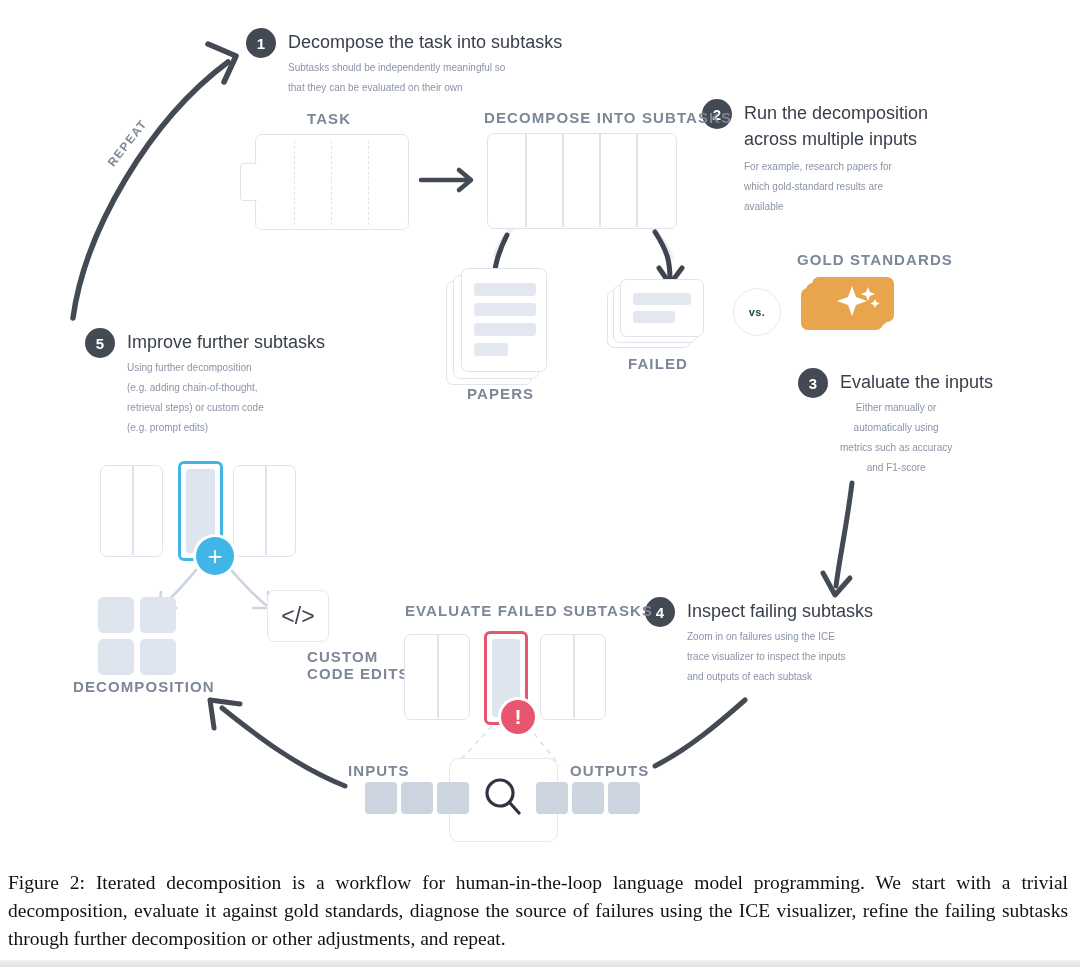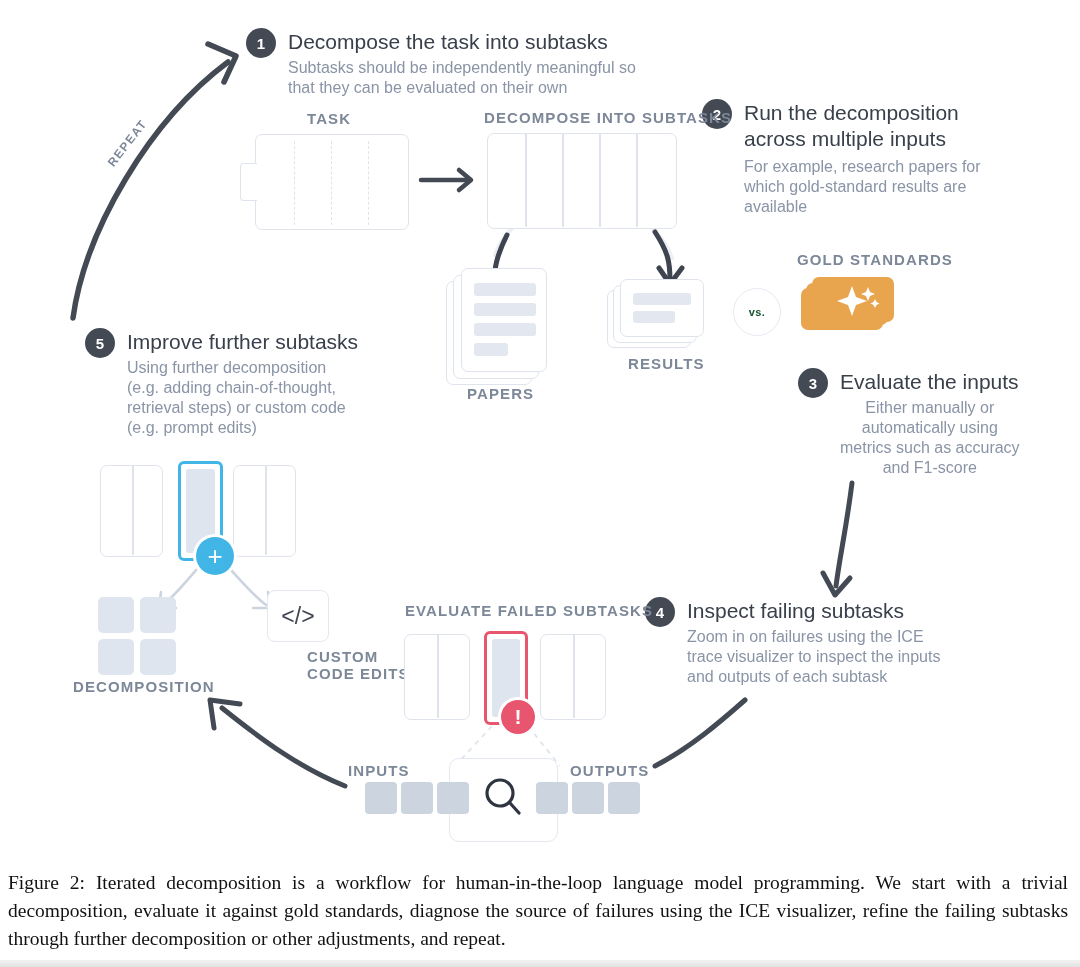--- a/index.html
+++ b/index.html
@@ -9,25 +9,25 @@
   .abs{position:absolute;}
 
   
   .step{position:absolute;}
   .step .badge{
     position:absolute;left:0;top:0;width:30px;height:30px;border-radius:50%;
     background:#434a54;color:#fff;font-size:15px;font-weight:700;
     display:flex;align-items:center;justify-content:center;letter-spacing:0;
   }
   .step .title{
-    position:absolute;left:42px;top:1px;font-size:21px;font-weight:400;
+    position:absolute;left:42px;top:1px;font-size:18px;font-weight:400;
     color:#39404b;line-height:26px;white-space:pre-line;
   }
   .step .desc{
-    position:absolute;left:42px;font-size:16px;font-weight:400;color:#8a94a6;
+    position:absolute;left:42px;font-size:10px;font-weight:400;color:#8a94a6;
     line-height:20px;white-space:pre-line;
   }
 
   
   .caps{position:absolute;font-size:15px;font-weight:700;letter-spacing:1.1px;
         color:#7c8798;white-space:pre-line;line-height:17px;}
 
   
   .cellbox{position:absolute;border:1.6px solid #dfe4ec;border-radius:7px;background:#fff;box-sizing:border-box;}
   .vline{position:absolute;width:1.6px;background:#dfe4ec;}
@@ -173,21 +173,21 @@
     <div class="bar" style="left:12px;top:74px;width:34px;height:13px;"></div>
   </div>
   <div class="caps" style="left:467px;top:385px;">PAPERS</div>
 
   <div class="paper" style="left:607px;top:290px;width:84px;height:58px;"></div>
   <div class="paper" style="left:613px;top:285px;width:84px;height:58px;"></div>
   <div class="paper" style="left:620px;top:279px;width:84px;height:58px;">
     <div class="bar" style="left:12px;top:13px;width:58px;height:12px;"></div>
     <div class="bar" style="left:12px;top:31px;width:42px;height:12px;"></div>
   </div>
-  <div class="caps" style="left:628px;top:355px;">RESULTS</div>
+  <div class="caps" style="left:628px;top:355px;">FAILED</div>
 
   <div class="vscircle" style="left:733px;top:288px;width:46px;height:46px;">vs.</div>
 
   <div class="caps" style="left:797px;top:251px;">GOLD STANDARDS</div>
   <div class="goldcard" style="left:801px;top:288px;width:82px;height:42px;"></div>
   <div class="goldcard" style="left:806px;top:283px;width:82px;height:42px;"></div>
   <div class="goldcard" style="left:812px;top:277px;width:82px;height:45px;">
     <svg width="82" height="45">
       <path d="M40,9 L44,20 L55,24 L44,28 L40,39 L36,28 L25,24 L36,20 Z" fill="#fff"></path>
       <path d="M56,10 L58,15 L63,17 L58,19 L56,24 L54,19 L49,17 L54,15 Z" fill="#fff"></path>

